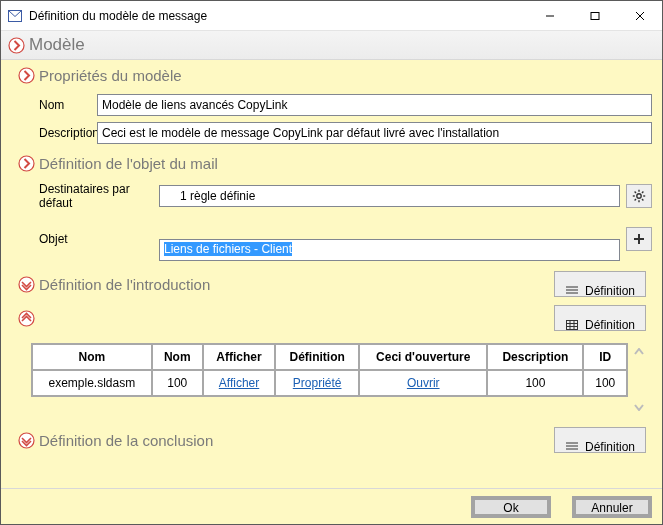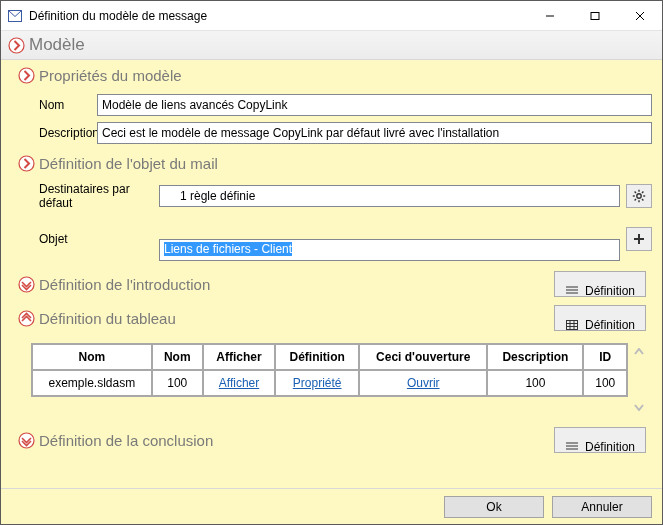--- a/index.html
+++ b/index.html
@@ -32,21 +32,21 @@
 
   .tablewrap { margin: 8px 4px 8px 20px; display:flex; align-items:flex-start; }
   table.data { border-collapse: collapse; flex:1; }
   table.data th, table.data td { border: 2px solid #a8a8a8; padding: 5px 8px; text-align:center; background:#fff; }
   table.data th { font-weight: bold; }
   table.data a { color:#1a5fb4; text-decoration: underline; cursor:pointer; }
   .vscroll { width:18px; display:flex; flex-direction:column; justify-content:space-between; align-items:center; margin-left:2px; color:#b0b0b0; height:72px; }
   .vscroll .arrow { cursor:pointer; height:16px; display:flex; align-items:center; }
 
   .footer { height: 36px; border-top: 1px solid #d8d8d8; display:flex; align-items:center; justify-content:flex-end; padding: 0 10px; gap:8px; }
-  .footer button { width: 100px; height: 22px; border:1px solid #a3a3a3; background:#e1e1e1; cursor:pointer; }
+  .footer button { width: 80px; height: 22px; border:4px solid #a3a3a3; background:#e1e1e1; cursor:pointer;margin-left:13px; }
 
   svg { display:block; }
 </style>
 </head>
 <body>
 
 <div class="window">
 
   <div class="titlebar">
     <span class="icon">
@@ -172,21 +172,20 @@
       </div>
     </div>
 
     <div class="section-header">
       <span class="chev">
         <svg width="17" height="17" viewBox="0 0 17 17">
             <circle cx="8.5" cy="8.5" r="7.5" fill="#fff" stroke="#d24a43" stroke-width="1.2"></circle>
             <path d="M4 11 L8.5 6.5 L13 11 M4 8 L8.5 3.5 L13 8" fill="none" stroke="#d24a43" stroke-width="1.6"></path>
           </svg>
       </span>
-      <span class="label">Définition du tableau</span>
       <span class="spacer"></span>
       <div class="defbtn">
         <span class="bicon">
           <svg width="12" height="10">
               <rect x="0.5" y="0.5" width="11" height="9" fill="none" stroke="#333"></rect>
               <line x1="0.5" y1="3.5" x2="11.5" y2="3.5" stroke="#333"></line>
               <line x1="0.5" y1="6.5" x2="11.5" y2="6.5" stroke="#333"></line>
               <line x1="4" y1="0.5" x2="4" y2="9.5" stroke="#333"></line>
               <line x1="8" y1="0.5" x2="8" y2="9.5" stroke="#333"></line>
             </svg>

